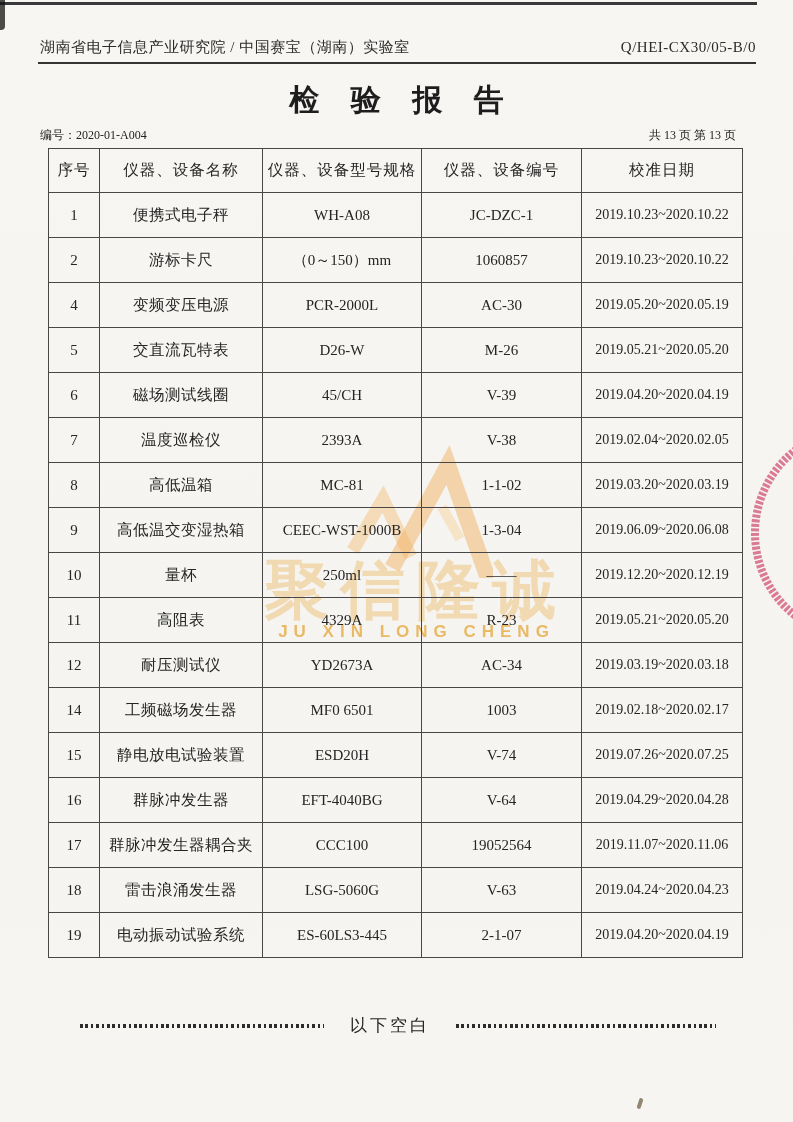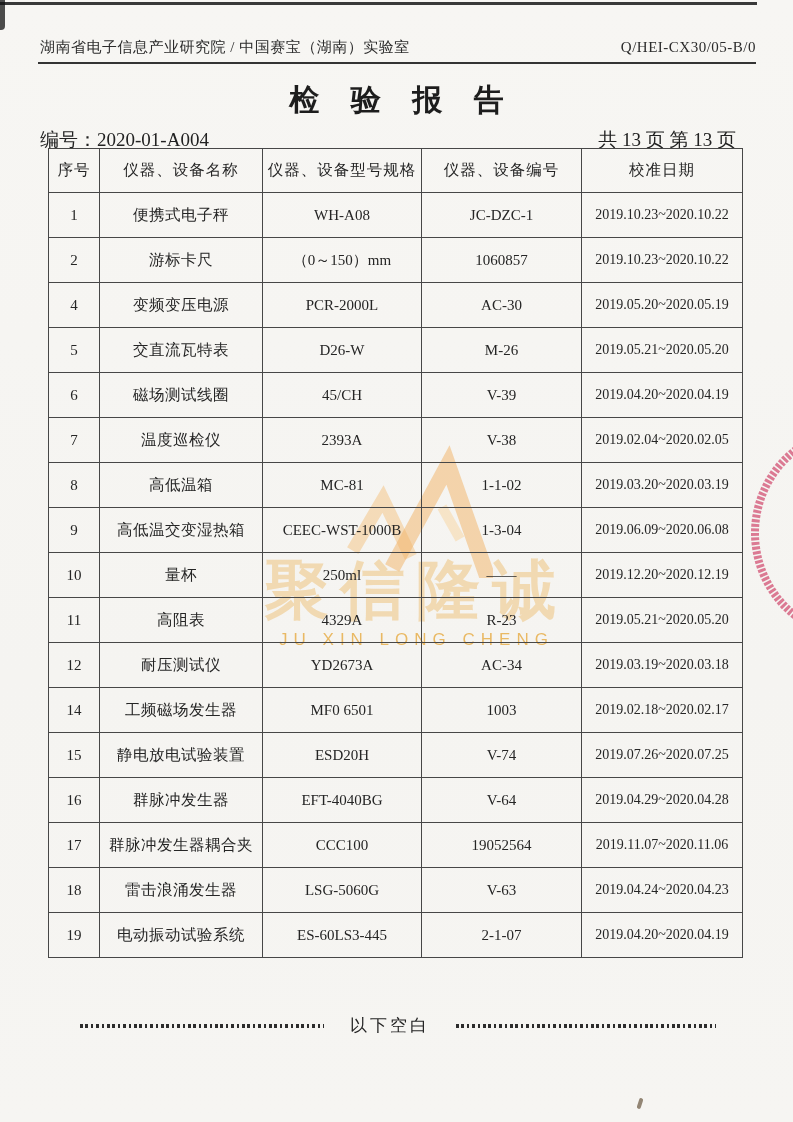--- a/index.html
+++ b/index.html
@@ -9,21 +9,21 @@
     overflow:hidden;
     font-family:"Liberation Serif","DejaVu Serif",serif;
     color:#242424;
   }
   .scan-top-line{position:absolute;top:2px;left:0;width:757px;height:2.5px;background:#181818;opacity:.85;}
   .scan-corner{position:absolute;top:0;left:0;width:5px;height:30px;background:#111;border-radius:0 0 4px 0;opacity:.75;}
   .scan-speck{position:absolute;top:1098px;left:638px;width:4px;height:11px;background:#7a6a55;transform:rotate(18deg);border-radius:2px;opacity:.8;}
   .header{position:absolute;top:38px;left:40px;width:716px;display:flex;justify-content:space-between;font-size:15px;letter-spacing:.5px;color:#2b2b2b;align-items:center;}
   .header-rule{position:absolute;top:62px;left:38px;width:718px;height:2px;background:#343434;}
   .title{position:absolute;top:80px;left:0;width:100%;text-align:center;font-size:30px;font-weight:700;letter-spacing:1.05em;padding-left:1.05em;box-sizing:border-box;color:#1d1d1d;}
-  .meta{position:absolute;top:127px;left:40px;width:696px;display:flex;justify-content:space-between;font-size:19px;color:#222;}
+  .meta{position:absolute;top:127px;left:40px;width:696px;display:flex;justify-content:space-between;font-size:12px;color:#222;}
   .report-table{position:absolute;top:148px;left:48px;border-collapse:collapse;table-layout:fixed;z-index:2;background:transparent;}
   .report-table th,.report-table td{
     border:1.5px solid #474747;text-align:center;vertical-align:middle;
     font-weight:400;padding:0;color:#252525;overflow:hidden;white-space:nowrap;
   }
   .report-table thead tr{height:44px;}
   .report-table tbody tr{height:45px;}
   .report-table th{font-size:15.5px;letter-spacing:1px;}
   .col0{width:50px;font-size:15px;}
   .col1{width:162px;font-size:15.5px;letter-spacing:.5px;}
@@ -33,21 +33,21 @@
   .watermark{position:absolute;top:0;left:0;width:100%;height:100%;z-index:1;pointer-events:none;}
   .wm-logo{position:absolute;top:443px;left:338px;}
   .wm-text{
     position:absolute;top:556px;left:40px;width:753px;text-align:center;
     font-size:64px;font-weight:700;letter-spacing:12px;line-height:1.1;
     color:#eec47f;opacity:.55;
   }
   .wm-sub{
     position:absolute;top:622px;left:40px;width:753px;text-align:center;
     font-family:"Liberation Sans","DejaVu Sans",sans-serif;
-    font-size:17px;font-weight:400;letter-spacing:6px;color:#e7ab42;opacity:.8;margin-top:8px;
+    font-size:17px;font-weight:700;letter-spacing:6px;color:#e7ab42;opacity:.8;
   }
   .stamp{position:absolute;top:438px;left:698px;z-index:3;pointer-events:none;}
   .end-line{position:absolute;top:1014px;left:80px;width:636px;display:flex;align-items:center;z-index:2;}
   .dots{height:4px;background-image:repeating-linear-gradient(90deg,#2c2c2c 0 2.6px,transparent 2.6px 5.4px);}
   .dots-left{width:244px;}
   .dots-right{flex:1;}
   .end-text{margin:0 26px;font-size:17px;letter-spacing:3px;color:#232323;white-space:nowrap;}
 </style>
 </head>
 <body>

